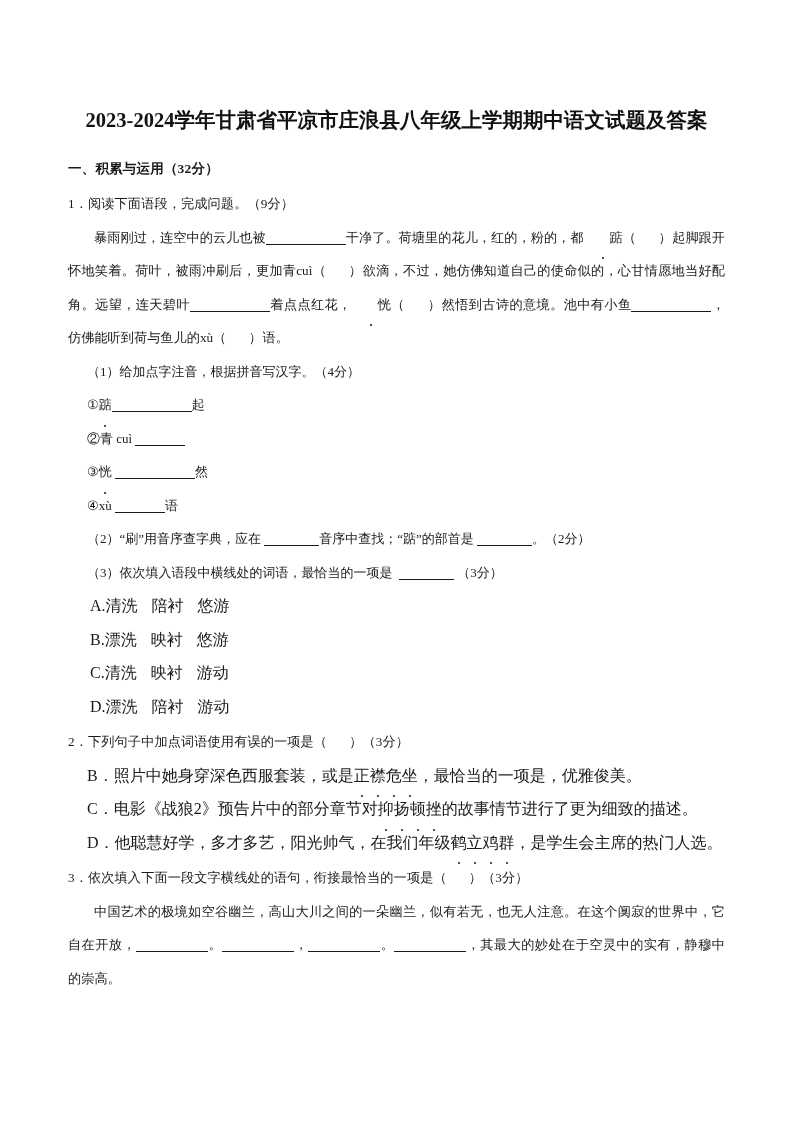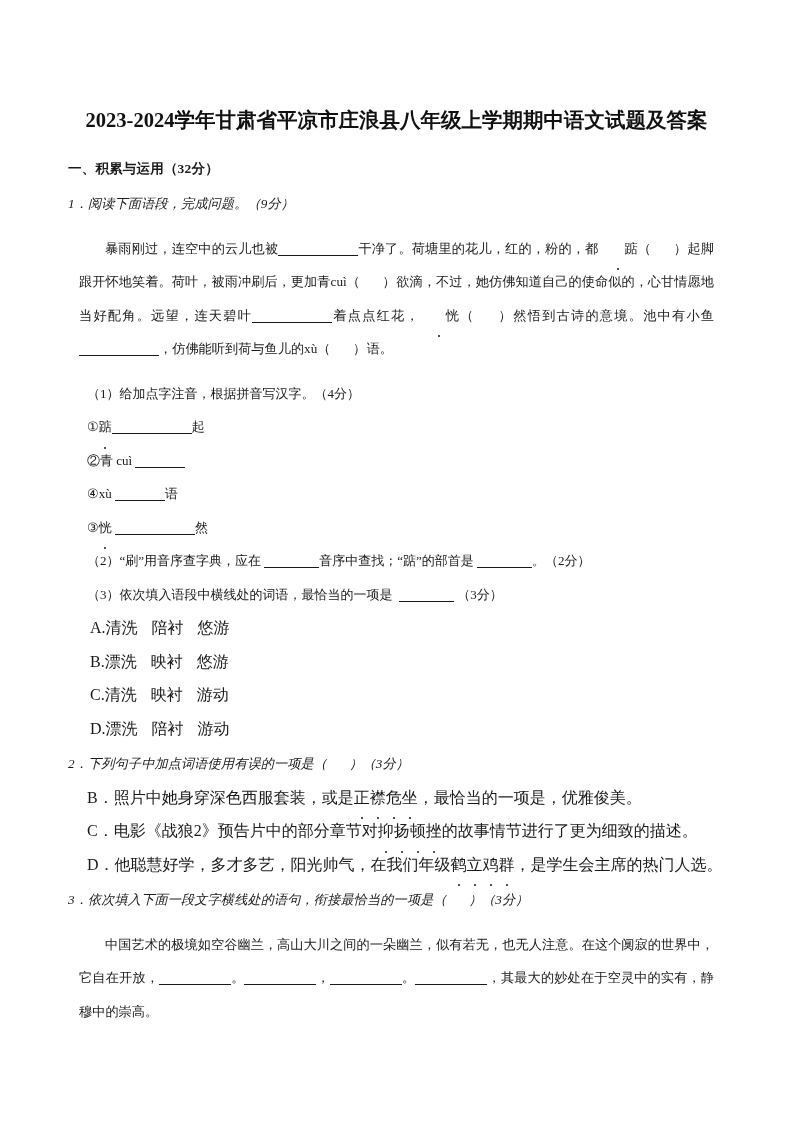--- a/index.html
+++ b/index.html
@@ -43,26 +43,25 @@
     font-size: 13.2px;
     line-height: 33.5px;
     margin: 0;
     letter-spacing: 0.1px;
     text-align: justify;
     text-justify: inter-ideograph;
   }
   .q-num {
     
     margin-top: 2px;
-    font-style: italic;
   }
   .para {
     font-size: 13.2px;
     line-height: 33.5px;
-    margin: 11px;
+    margin: 0;
     text-indent: 26px;
     text-align: justify;
     text-justify: inter-ideograph;
   }
   .sub-q {
     font-size: 13px;
     line-height: 33.5px;
     margin: 0;
     padding-left: 19px;
   }
@@ -126,23 +125,23 @@
   <p class="q-line q-num">1．阅读下面语段，完成问题。（9分）</p>
 
   <p class="para"><span>暴雨刚过，连空中的云儿也被</span><span class="blank w80"></span><span>干净了。荷塘里的花儿，红的，粉的，都</span><span class="dotted"><span class="dc">踮</span></span><span class="paren-slot">（<span class="gap"></span>）</span><span>起脚跟开怀地笑着。荷叶，被雨冲刷后，更加青</span><span>cuì</span><span class="paren-slot">（<span class="gap"></span>）</span><span>欲滴，不过，她仿佛知道自己的使命似的，心甘情愿地当好配角。远望，连天碧叶</span><span class="blank w80"></span><span>着点点红花，</span><span class="dotted"><span class="dc">恍</span></span><span class="paren-slot">（<span class="gap"></span>）</span><span>然悟到古诗的意境。池中有小鱼</span><span class="blank w80"></span><span>，仿佛能听到荷与鱼儿的</span><span>xù</span><span class="paren-slot">（<span class="gap"></span>）</span><span>语。</span></p>
 
   <p class="sub-q">（1）给加点字注音，根据拼音写汉字。（4分）</p>
 
   <p class="sub-q"><span>①</span><span class="dotted"><span class="dc">踮</span></span><span class="blank w80"></span><span>起</span></p>
 
   <p class="sub-q"><span>②</span><span>青</span>&nbsp;<span>cuì</span>&nbsp;<span class="blank w50"></span></p>
 
+  <p class="sub-q"><span>③</span><span class="dotted"><span class="dc">恍</span></span>&nbsp;<span class="blank w80"></span><span>然</span></p>
+
   <p class="sub-q"><span>④</span><span>xù</span>&nbsp;<span class="blank w50"></span><span>语</span></p>
-
-  <p class="sub-q"><span>③</span><span class="dotted"><span class="dc">恍</span></span>&nbsp;<span class="blank w80"></span><span>然</span></p>
 
   <p class="sub-q"><span>（2）“刷”用音序查字典，应在</span>&nbsp;<span class="blank w55"></span><span>音序中查找；“踮”的部首是</span>&nbsp;<span class="blank w55"></span><span>。（2分）</span></p>
 
   <p class="sub-q"><span>（3）依次填入语段中横线处的词语，最恰当的一项是</span>&nbsp;&nbsp;<span class="blank w55"></span>&nbsp;<span>（3分）</span></p>
 
   <p class="opt"><span>A.</span><span>清洗</span><span class="sp"></span><span>陪衬</span><span class="sp"></span><span>悠游</span></p>
 
   <p class="opt"><span>B.</span><span>漂洗</span><span class="sp"></span><span>映衬</span><span class="sp"></span><span>悠游</span></p>
 
   <p class="opt"><span>C.</span><span>清洗</span><span class="sp"></span><span>映衬</span><span class="sp"></span><span>游动</span></p>

